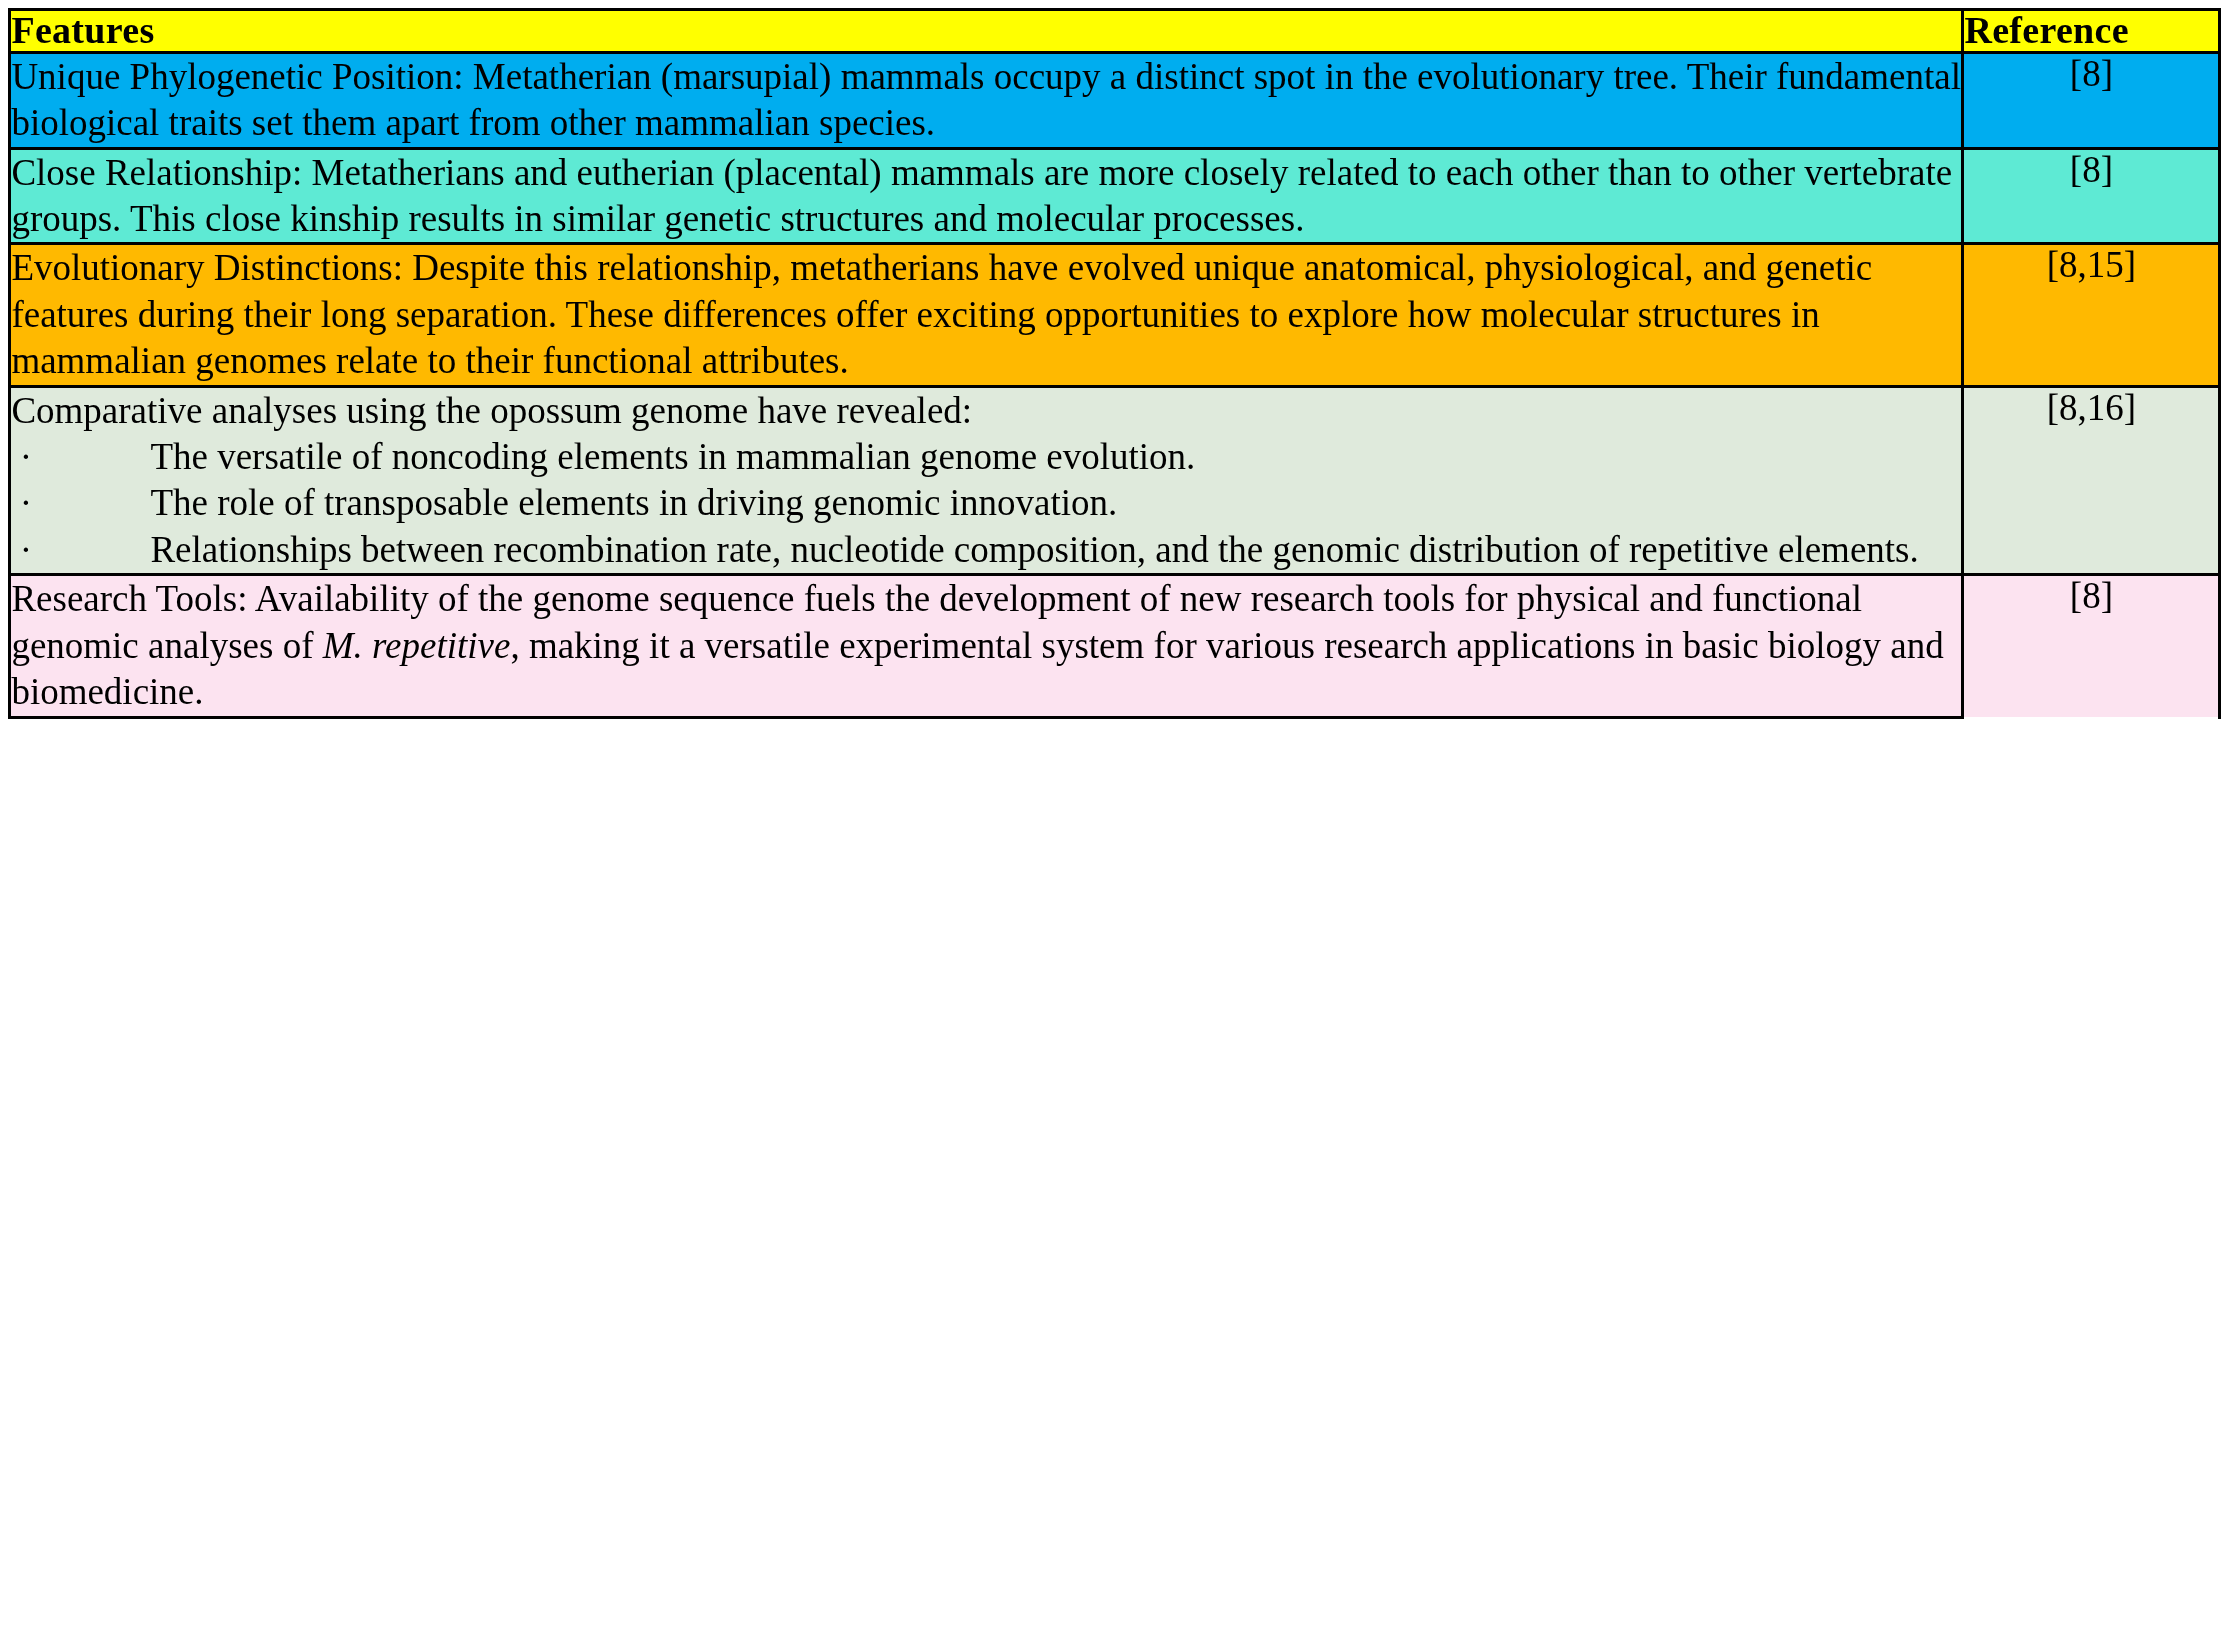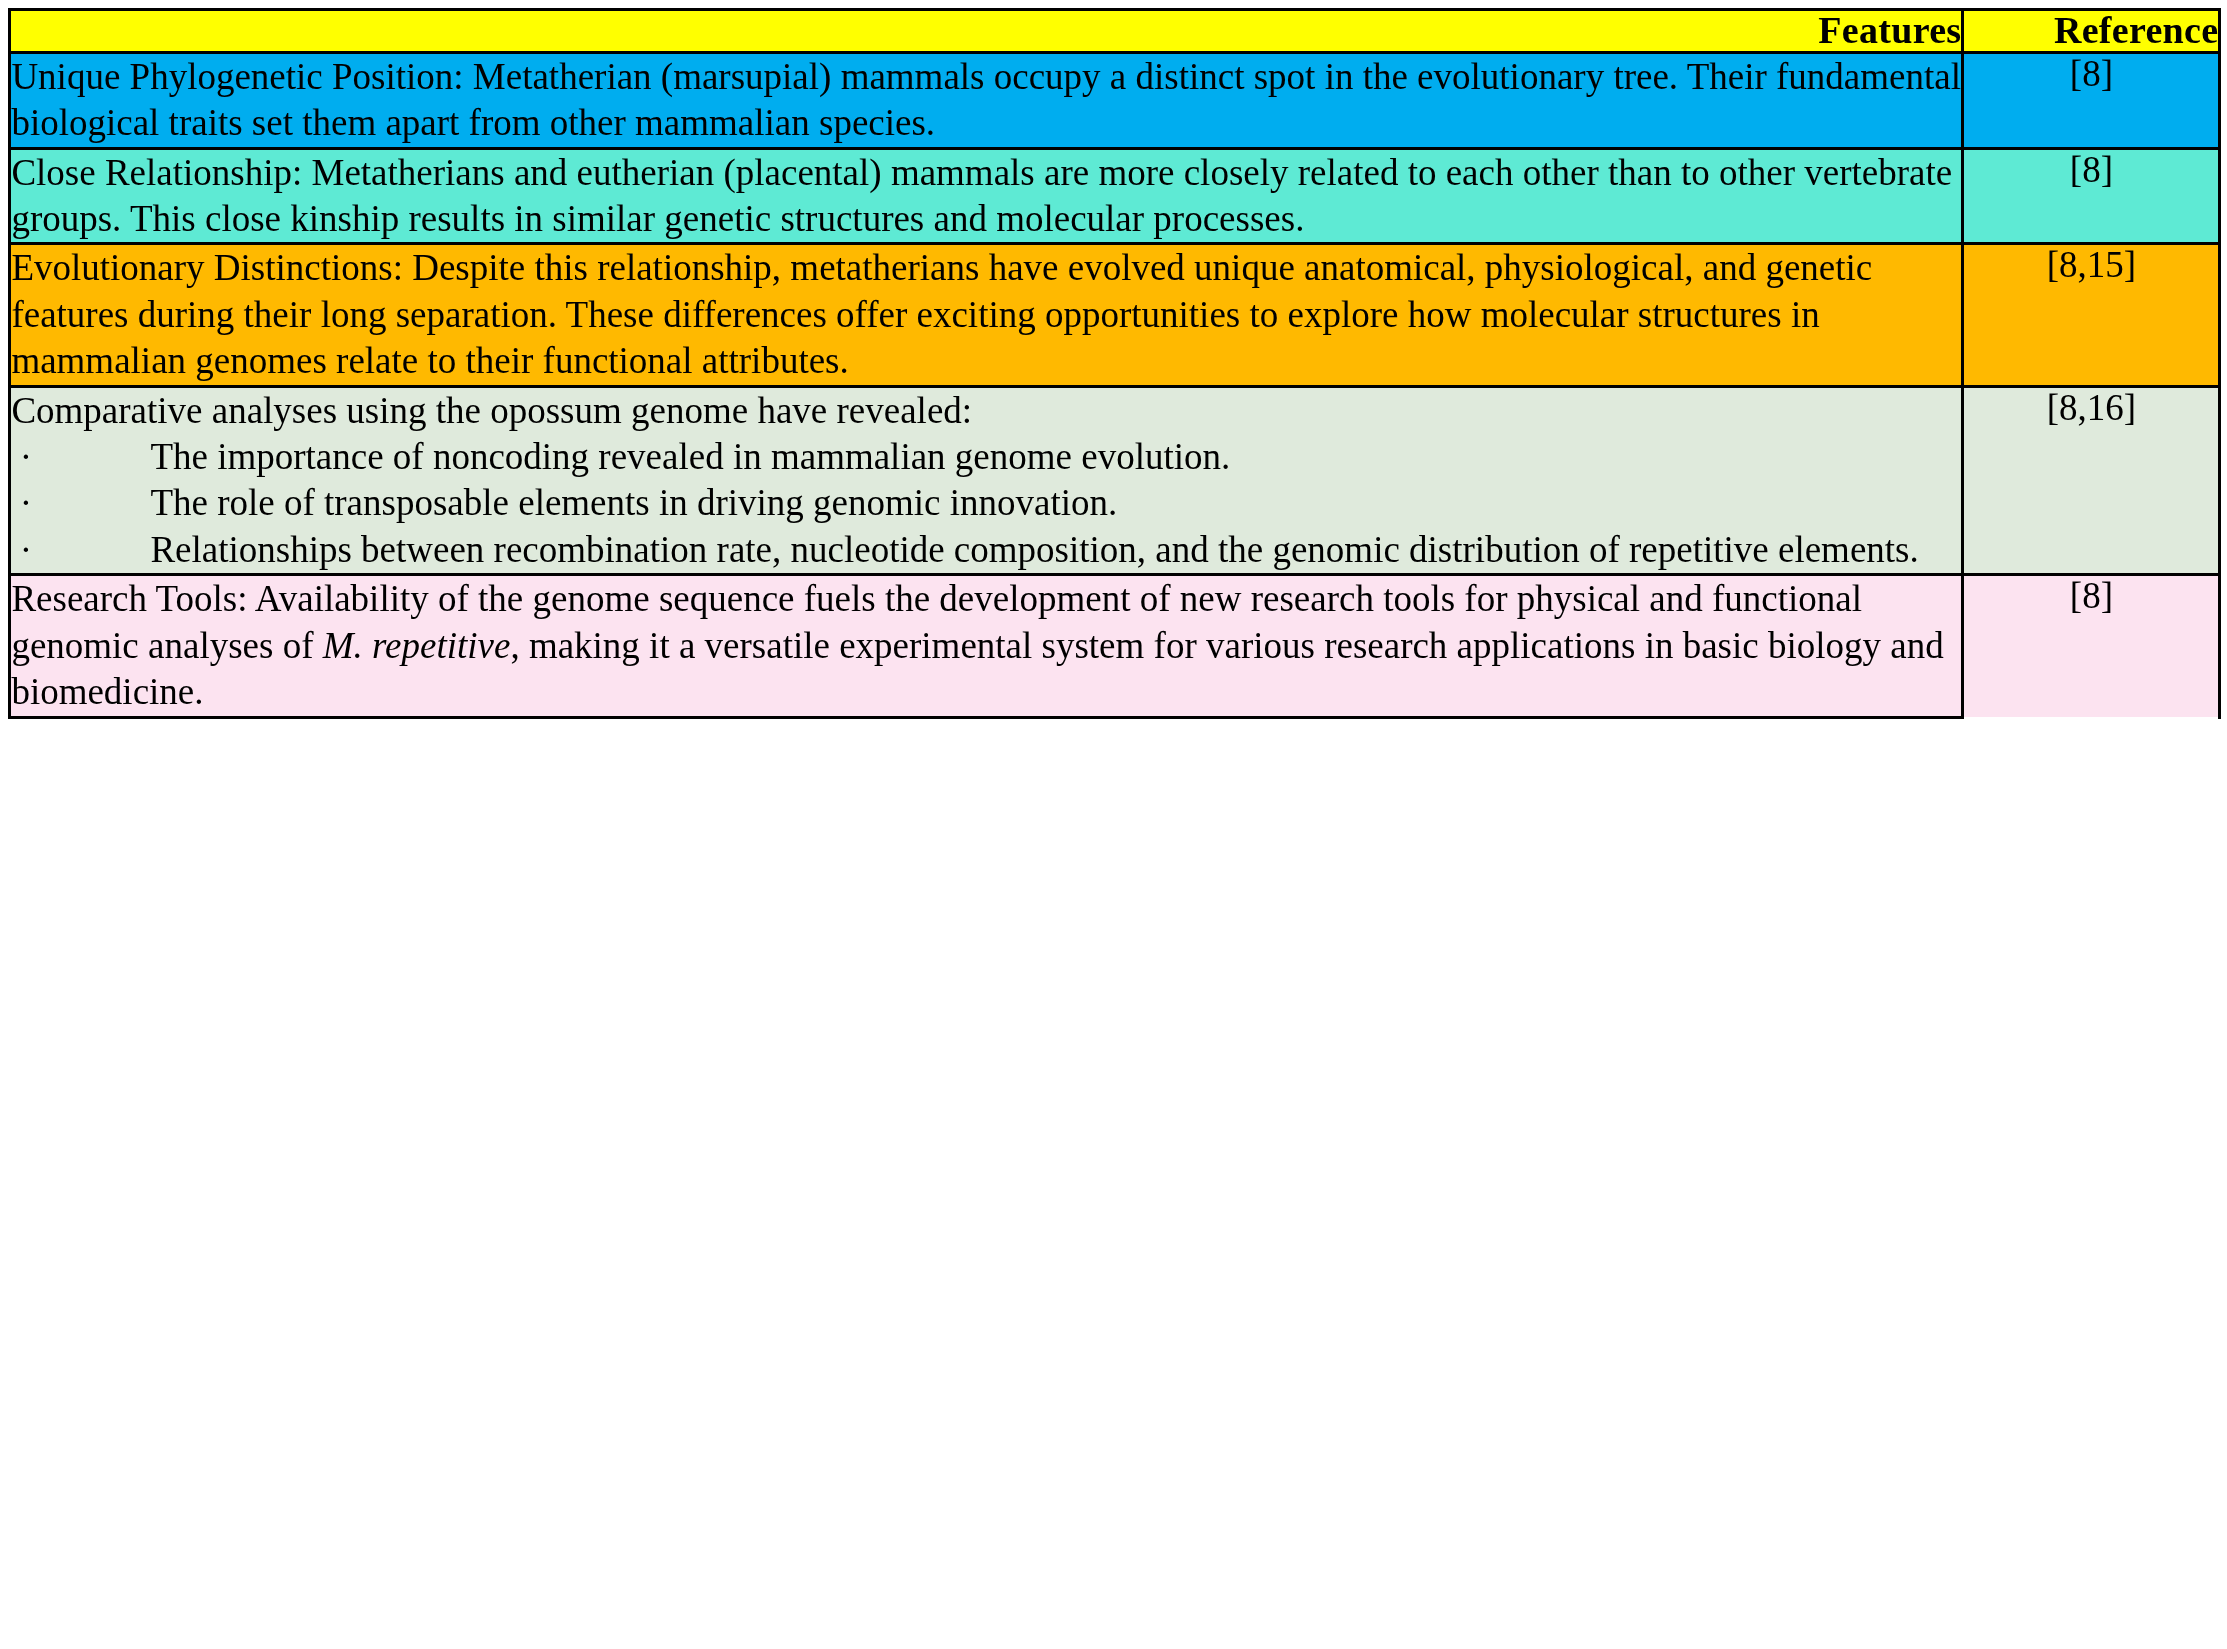--- a/index.html
+++ b/index.html
@@ -35,21 +35,21 @@
   table.features-table th {
     border: 3.6px solid #000000;
     padding: 0;
     vertical-align: top;
     box-sizing: border-box;
   }
 
   
   th.head-cell {
     background: #ffff00;
-    text-align: right;
+    text-align: left;
     vertical-align: middle;
     font-weight: bold;
     font-size: 38px;
     line-height: 1.05;
     padding: 6.6px 0 9.6px 0;
     letter-spacing: 0.3px;
   }
 
   
   td.feat-cell {
@@ -143,21 +143,21 @@
         </td>
         <td class="ref-cell bg-amber">[8,15]</td>
       </tr>
 
       <tr class="row bg-mint">
         <td class="feat-cell bg-mint">
           <p class="para">Comparative analyses using the opossum genome have revealed:</p>
           <ul class="bullets">
             <li>
               <span class="dot">·</span>
-              <span>The importance of noncoding revealed in mammalian genome evolution.</span>
+              <span>The versatile of noncoding elements in mammalian genome evolution.</span>
             </li>
             <li>
               <span class="dot">·</span>
               <span>The role of transposable elements in driving genomic innovation.</span>
             </li>
             <li class="justify-item">
               <span class="dot">·</span>
               <span>Relationships between recombination rate, nucleotide composition, and the genomic distribution of repetitive elements.</span>
             </li>
           </ul>

